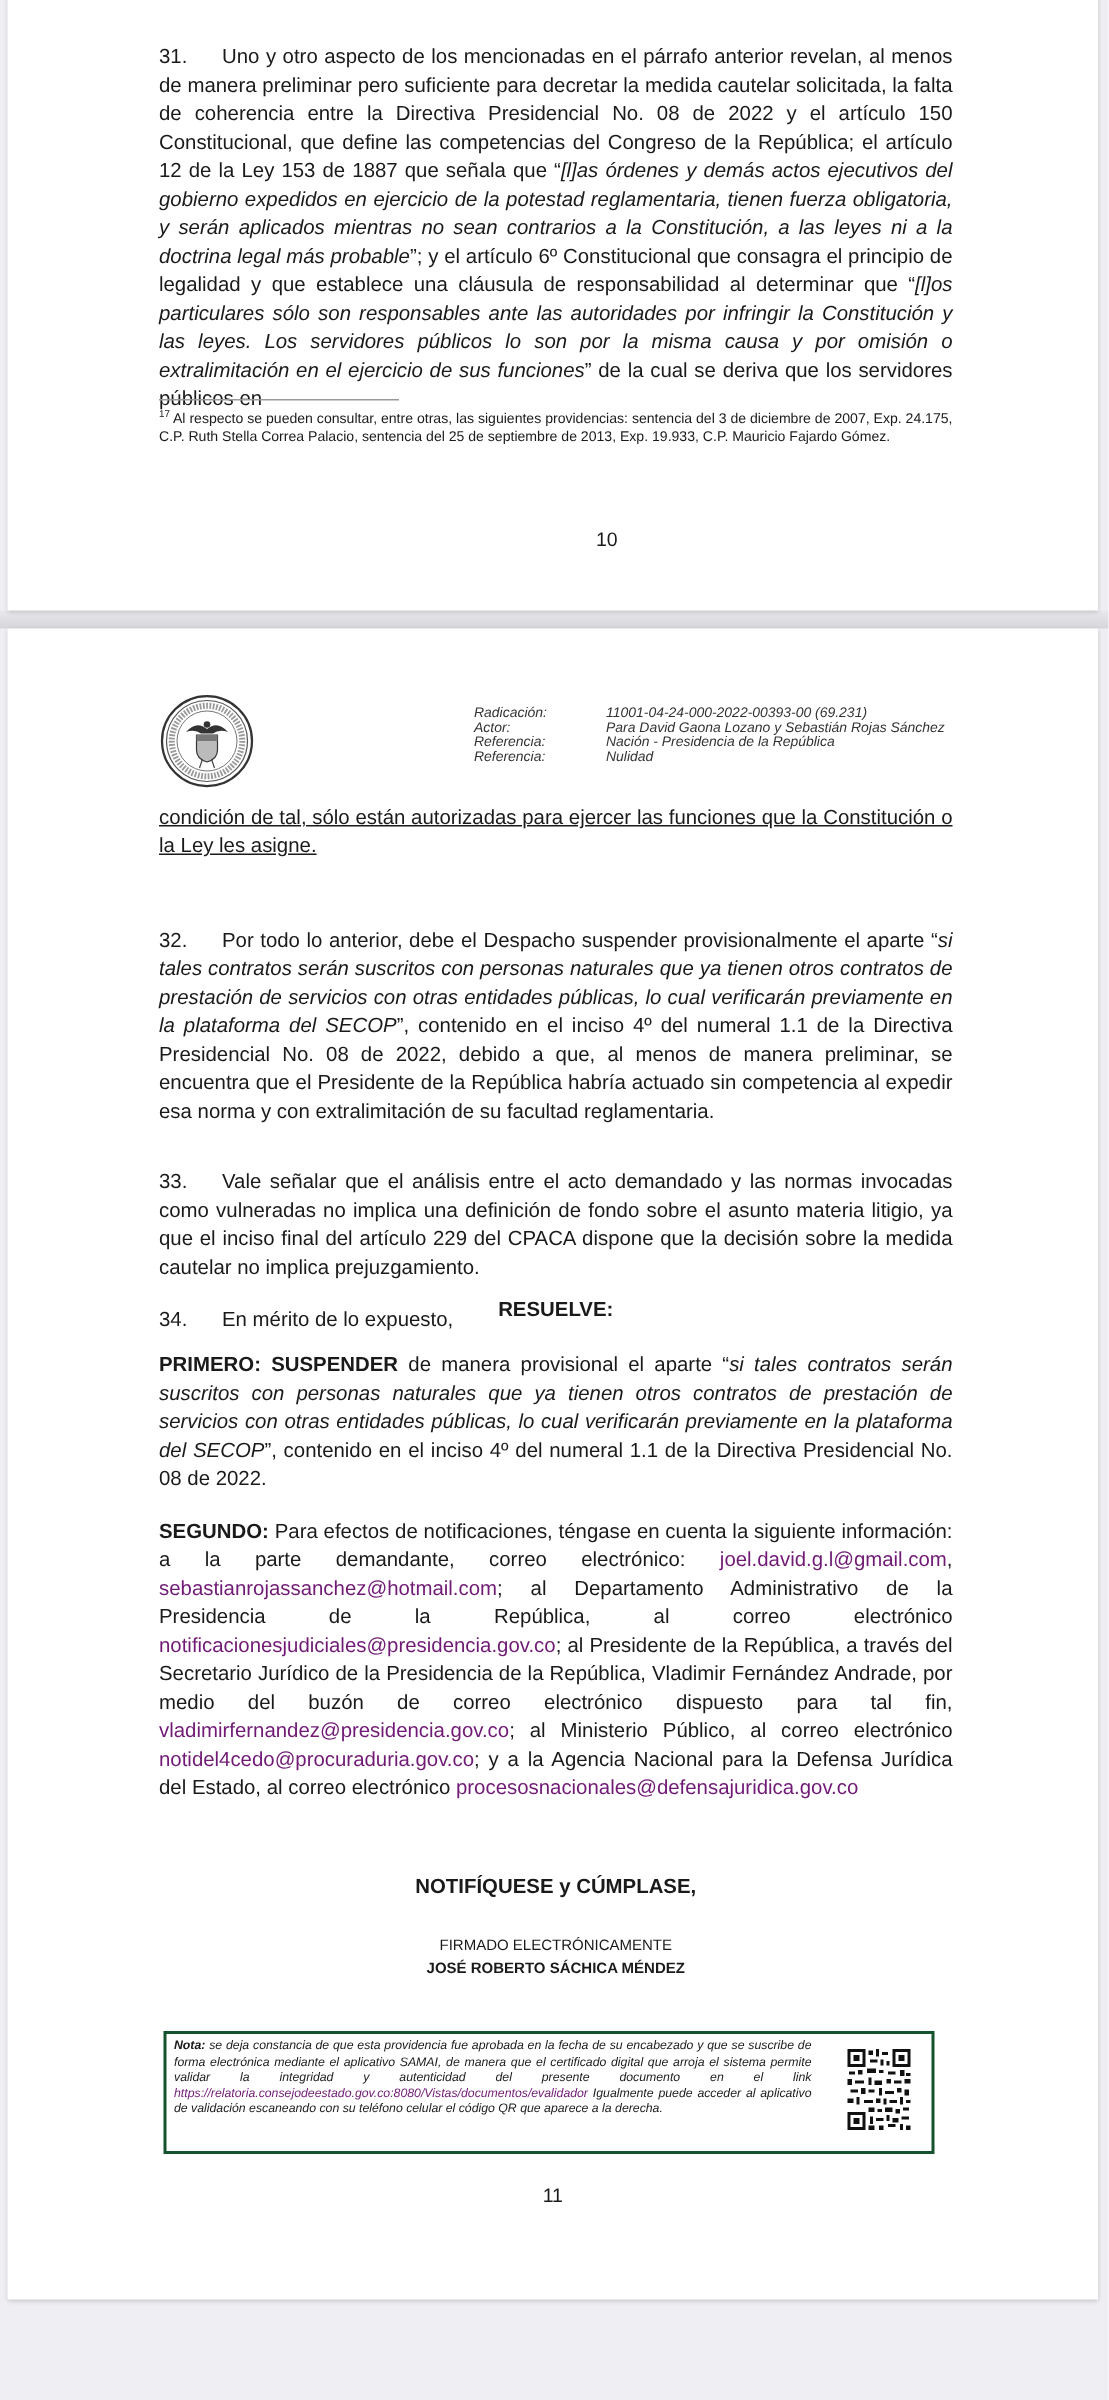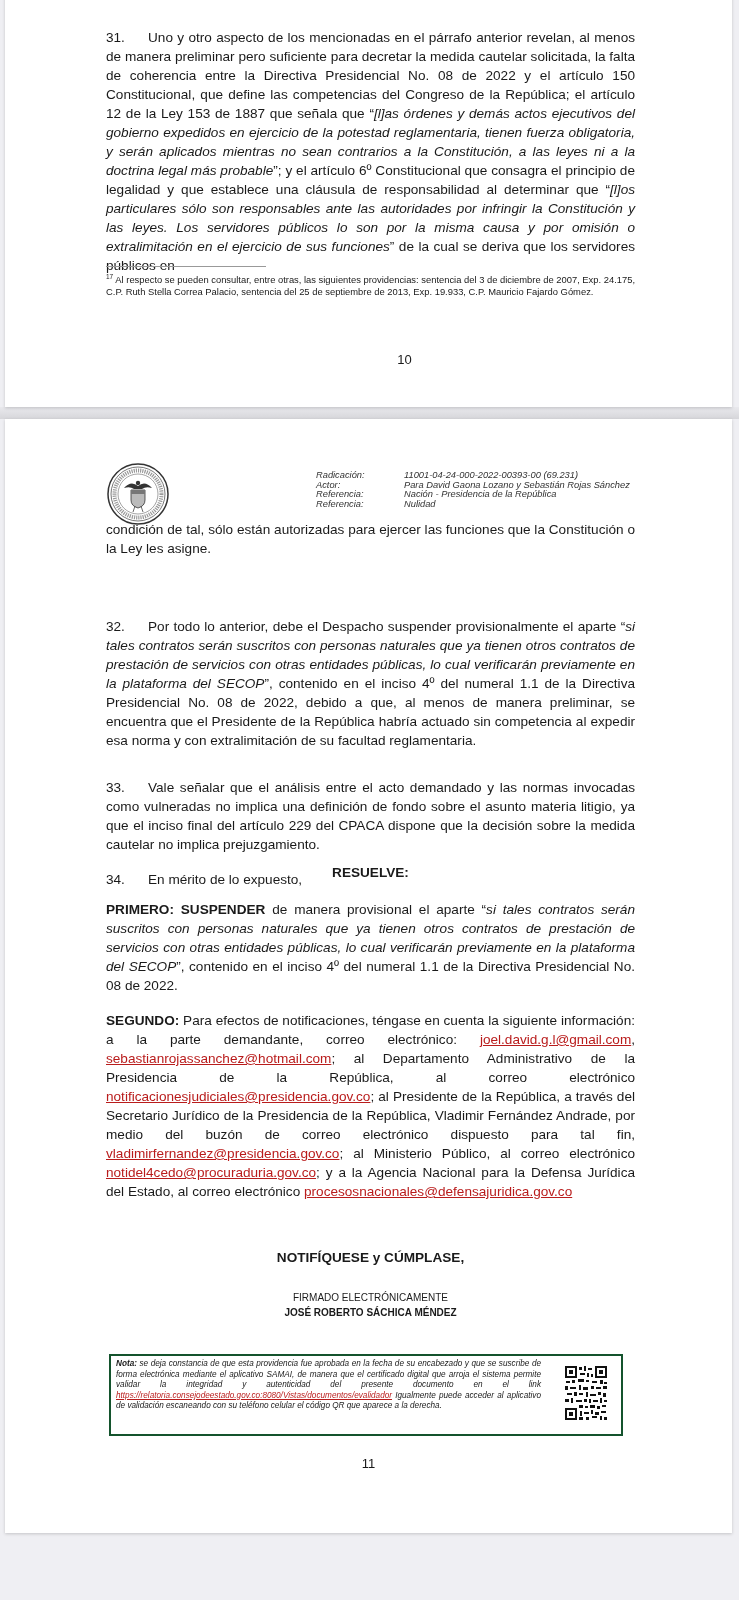--- a/index.html
+++ b/index.html
@@ -23,21 +23,21 @@
   }
   .text {
     position: absolute; left: 101px; width: 529px;
     font-size: 13.6px; line-height: 19px;
     text-align: justify;
   }
   .text p { margin: 0; }
   .it { font-style: italic; }
   .b { font-weight: bold; }
   .num { display: inline-block; width: 42px; margin-top: 26px; }
-  .link { color: #b91c1c; text-decoration: underline; cursor: pointer; }
+  .link { color: #701a75; cursor: pointer; }
   .footnote-rule {
     position: absolute; left: 101px; top: 276px; width: 160px; height: 1px; background: #999;
   }
   .footnote {
     position: absolute; left: 101px; top: 281px; width: 529px;
     font-size: 9.4px; line-height: 11.5px; text-align: justify;
   }
   .footnote sup { font-size: 6.5px; }
   .page-number {
     position: absolute; left: 0; width: 727px; text-align: center;
@@ -102,21 +102,21 @@
     <div class="row">
         <span class="lbl">Referencia:</span>
         <span>Nación - Presidencia de la República</span>
       </div>
     <div class="row">
         <span class="lbl">Referencia:</span>
         <span>Nulidad</span>
       </div>
   </div>
 
-  <div class="text" style="top:101px;">
+  <div class="text" style="top:116px;text-decoration:underline;">
     <p>condición de tal, sólo están autorizadas para ejercer las funciones que la Constitución o la Ley les asigne.</p>
   </div>
 
   <div class="text" style="top:172px;">
     <p><span class="num">32.</span><span>Por todo lo anterior, debe el Despacho suspender provisionalmente el aparte “</span><span class="it">si tales contratos serán suscritos con personas naturales que ya tienen otros contratos de prestación de servicios con otras entidades públicas, lo cual verificarán previamente en la plataforma del SECOP</span><span>”, contenido en el inciso 4º del numeral 1.1 de la Directiva Presidencial No. 08 de 2022, debido a que, al menos de manera preliminar, se encuentra que el Presidente de la República habría actuado sin competencia al expedir esa norma y con extralimitación de su facultad reglamentaria.</span></p>
   </div>
 
   <div class="text" style="top:333px;">
     <p><span class="num">33.</span><span>Vale señalar que el análisis entre el acto demandado y las normas invocadas como vulneradas no implica una definición de fondo sobre el asunto materia litigio, ya que el inciso final del artículo 229 del CPACA dispone que la decisión sobre la medida cautelar no implica prejuzgamiento.</span></p>
   </div>

